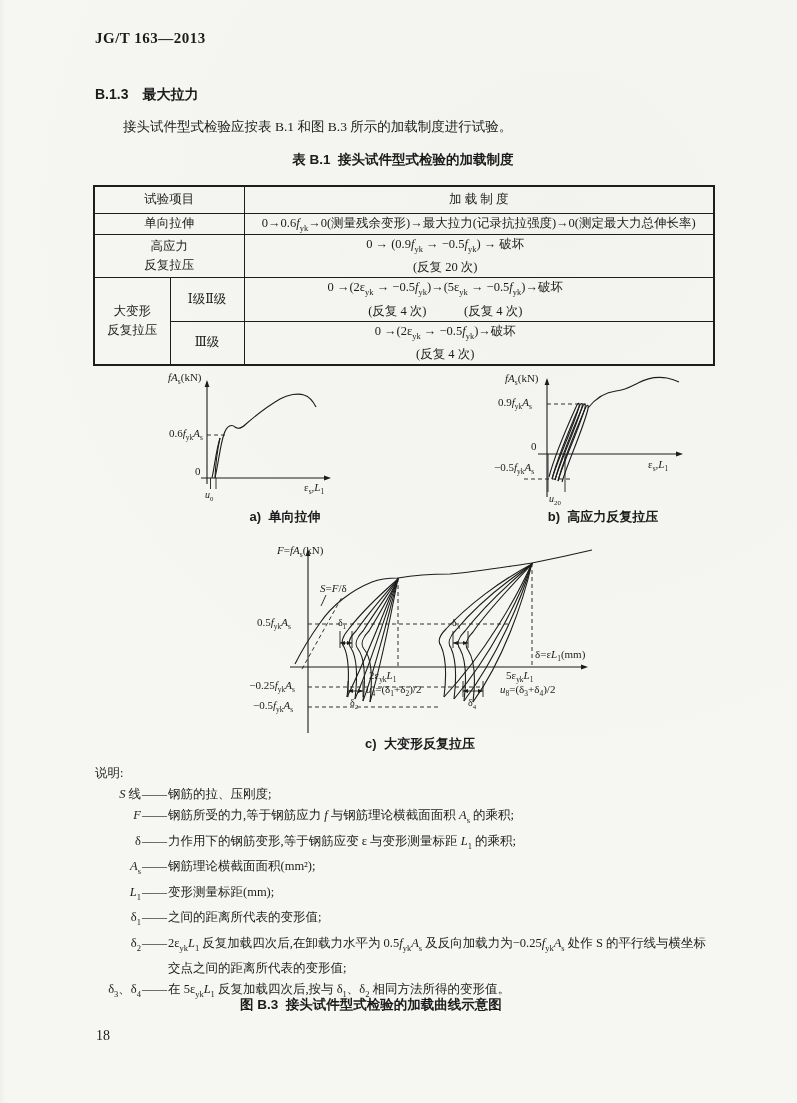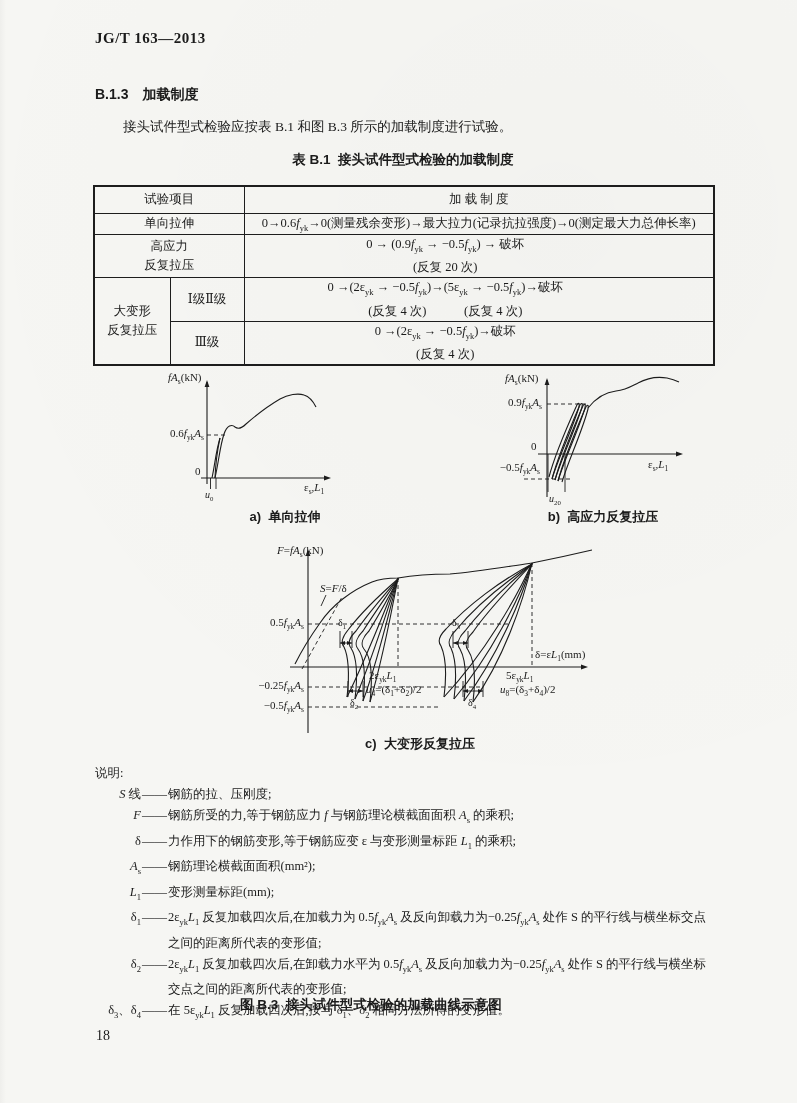--- a/index.html
+++ b/index.html
@@ -36,21 +36,21 @@
   }
   tr.h0{height:27px;} tr.h1{height:21px;} tr.h2{height:41px;} tr.h3{height:39px;} tr.h4{height:38px;}
   .two-line div{line-height:19px;}
   .shift-l{padding-right:70px !important;}
   i{font-family:"Liberation Serif","DejaVu Serif",serif;}
   sub{font-size:0.68em;}
 
   .fig{position:absolute;}
   .fig svg{position:absolute;left:0;top:0;}
   .flabel{position:absolute;font-size:11px;white-space:nowrap;line-height:1;}
-  .flabel.rt{text-align:right;}
+  .flabel.rt{text-align:center;}
   .fig-cap{position:absolute;font-size:13px;white-space:pre;}
 
   #notes{left:95px;top:762px;width:625px;font-size:12.5px;}
   #notes .nh{line-height:22px;}
   .nrow{display:flex;line-height:21px;justify-content:space-between;}
   .nterm{width:46px;text-align:right;flex:0 0 46px;white-space:nowrap;}
   .ndash{flex:0 0 auto;padding:0 1px;}
   .ndef{flex:1;}
   #b3-cap{left:93px;top:996px;width:556px;text-align:center;font-size:13.5px;}
   #pgnum{left:96px;top:1028px;font-size:14px;}
@@ -60,21 +60,21 @@
   .fill{fill:#1c1c1c;stroke:none;}
 </style>
 </head>
 <body>
 
 <div id="page">
 
   <div id="std-code" class="abs b">JG/T 163—2013</div>
 
   <div id="sec-head" class="abs b sans">
-    <span class="num">B.1.3</span><span>加载制度</span>
+    <span class="num">B.1.3</span><span>最大拉力</span>
   </div>
 
   <div id="intro" class="abs">接头试件型式检验应按表 B.1 和图 B.3 所示的加载制度进行试验。</div>
 
   <div id="tbl-title" class="abs b sans pre">表 B.1  接头试件型式检验的加载制度</div>
 
   <table class="grid">
     <colgroup>
         <col style="width:76px">
         <col style="width:74px">
@@ -264,21 +264,20 @@
     </div>
     <div class="nrow">
       <span class="nterm"><i>L</i><sub>1</sub></span>
         <span class="ndash">——</span>
       <span class="ndef">变形测量标距(mm);</span>
     </div>
     <div class="nrow">
       <span class="nterm">δ<sub>1</sub></span>
         <span class="ndash">——</span>
       <span class="ndef">
-          <span style="display:block;">2ε<sub>yk</sub><i>L</i><sub>1</sub> 反复加载四次后,在加载力为 0.5<i>f</i><sub>yk</sub><i>A</i><sub>s</sub> 及反向卸载力为−0.25<i>f</i><sub>yk</sub><i>A</i><sub>s</sub> 处作 S 的平行线与横坐标交点</span>
           <span style="display:block;">之间的距离所代表的变形值;</span>
         </span>
     </div>
     <div class="nrow">
       <span class="nterm">δ<sub>2</sub></span>
         <span class="ndash">——</span>
       <span class="ndef">
           <span style="display:block;">2ε<sub>yk</sub><i>L</i><sub>1</sub> 反复加载四次后,在卸载力水平为 0.5<i>f</i><sub>yk</sub><i>A</i><sub>s</sub> 及反向加载力为−0.25<i>f</i><sub>yk</sub><i>A</i><sub>s</sub> 处作 S 的平行线与横坐标</span>
           <span style="display:block;">交点之间的距离所代表的变形值;</span>
         </span>

